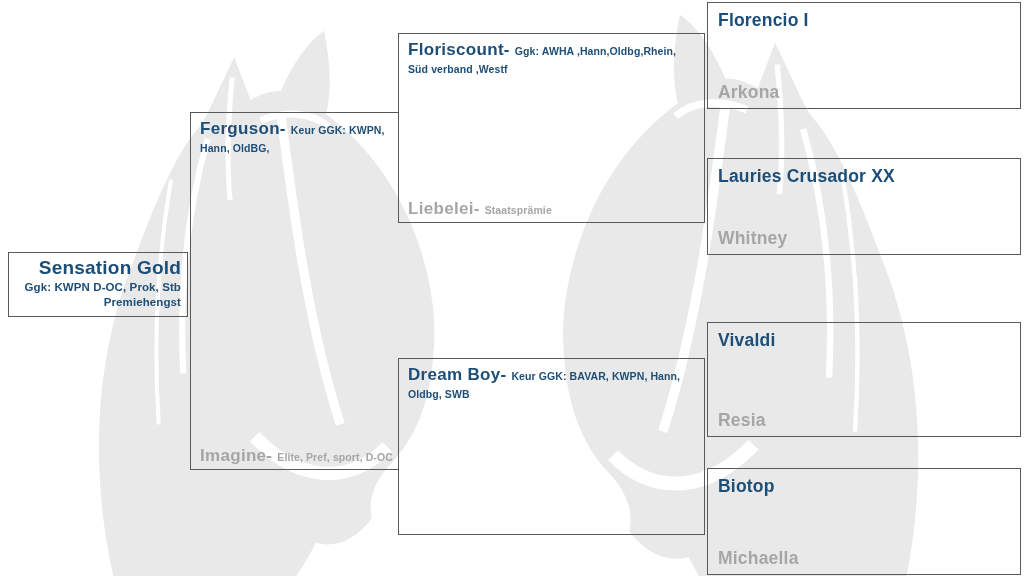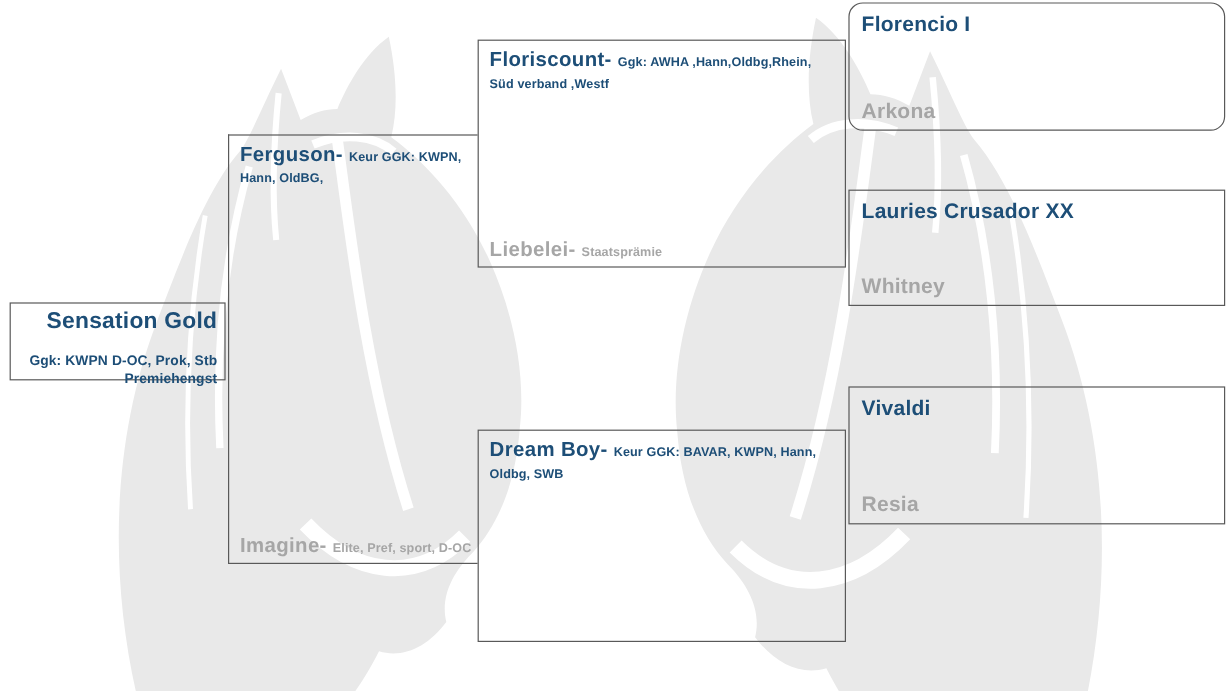--- a/index.html
+++ b/index.html
@@ -24,21 +24,21 @@
   .occ.topline{top:6px;}
   .occ.bottomline{bottom:4px;}
   .nowrap{white-space:nowrap;}
   .name-lg{font-size:17px;letter-spacing:.3px;}
   .name-md{font-size:19px;letter-spacing:.2px;}
   .name-g4{font-size:17.5px;letter-spacing:.2px;}
   .titles-sm{font-size:10.5px;margin-left:5px;letter-spacing:.1px;}
   .titles-sm.tight{margin-left:1px;}
   .blue{color:#1D4E77;}
   .gray{color:#A6A6A6;}
-  .subject-titles{font-size:11.5px;color:#1D4E77;margin-top:16px;letter-spacing:.1px;line-height:1.25;}
+  .subject-titles{font-size:11.5px;color:#1D4E77;margin-top:2px;letter-spacing:.1px;line-height:1.25;}
   .g4-sire{position:absolute;top:7px;left:10px;}
   .g4-dam{position:absolute;bottom:5px;left:10px;}
 </style>
 </head>
 <body>
 
 <div id="stage">
 
   <svg class="watermark" viewBox="0 0 1024 576" xmlns="http://www.w3.org/2000/svg" aria-hidden="true">
     <defs>
@@ -93,29 +93,33 @@
       <span class="name-lg gray">Liebelei-</span><span class="titles-sm gray">Staatsprämie</span>
     </div>
   </div>
 
   <div class="box" style="left:398px;top:358px;width:307px;height:177px;padding-left:16px;">
     <div class="occ topline">
       <span class="name-lg blue">Dream Boy-</span><span class="titles-sm blue">Keur GGK: BAVAR, KWPN, Hann, Oldbg, SWB</span>
     </div>
   </div>
 
-  <div class="box" style="left:707px;top:2px;width:314px;height:107px;border-radius:12px;">
+  <div class="box" style="left:707px;top:2px;width:314px;height:107px;">
     <div class="g4-sire name-g4 blue">Florencio I</div>
     <div class="g4-dam name-g4 gray">Arkona</div>
   </div>
 
   <div class="box" style="left:707px;top:158px;width:314px;height:97px;">
     <div class="g4-sire name-g4 blue">Lauries Crusador XX</div>
     <div class="g4-dam name-g4 gray">Whitney</div>
   </div>
 
   <div class="box" style="left:707px;top:322px;width:314px;height:115px;">
     <div class="g4-sire name-g4 blue">Vivaldi</div>
     <div class="g4-dam name-g4 gray">Resia</div>
   </div>
 
+  <div class="box" style="left:707px;top:468px;width:314px;height:107px;">
+    <div class="g4-sire name-g4 blue">Biotop</div>
+    <div class="g4-dam name-g4 gray">Michaella</div>
+  </div>
 
 </div>
 
 </body></html>

